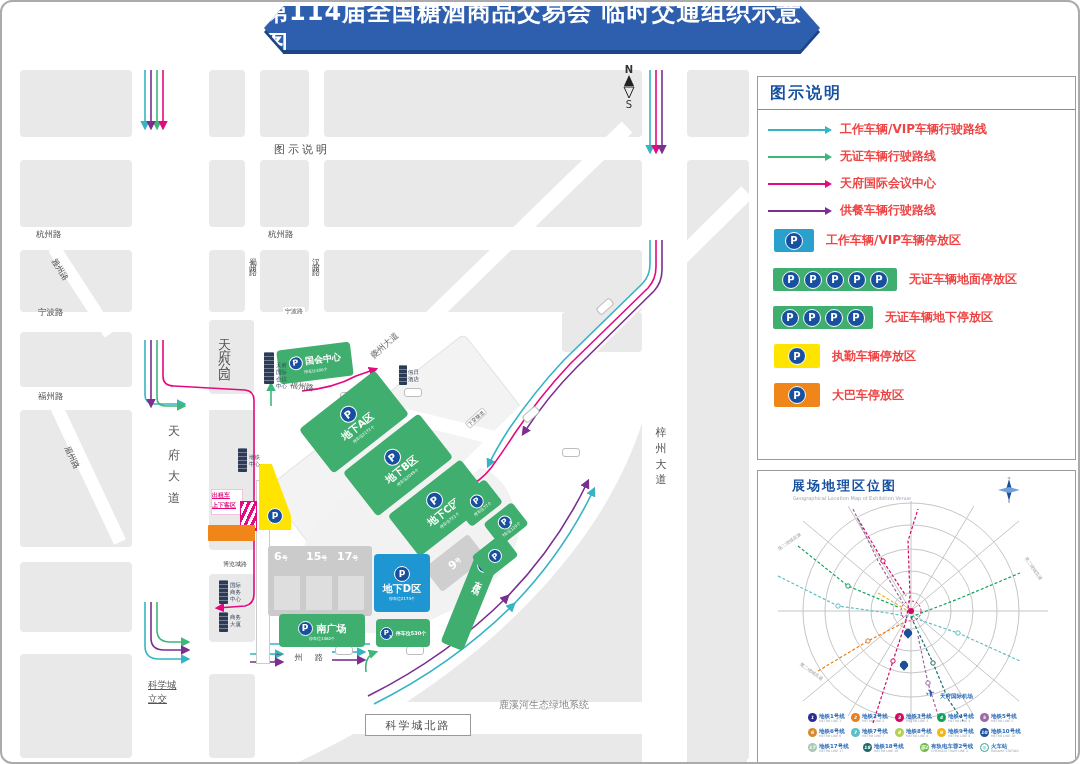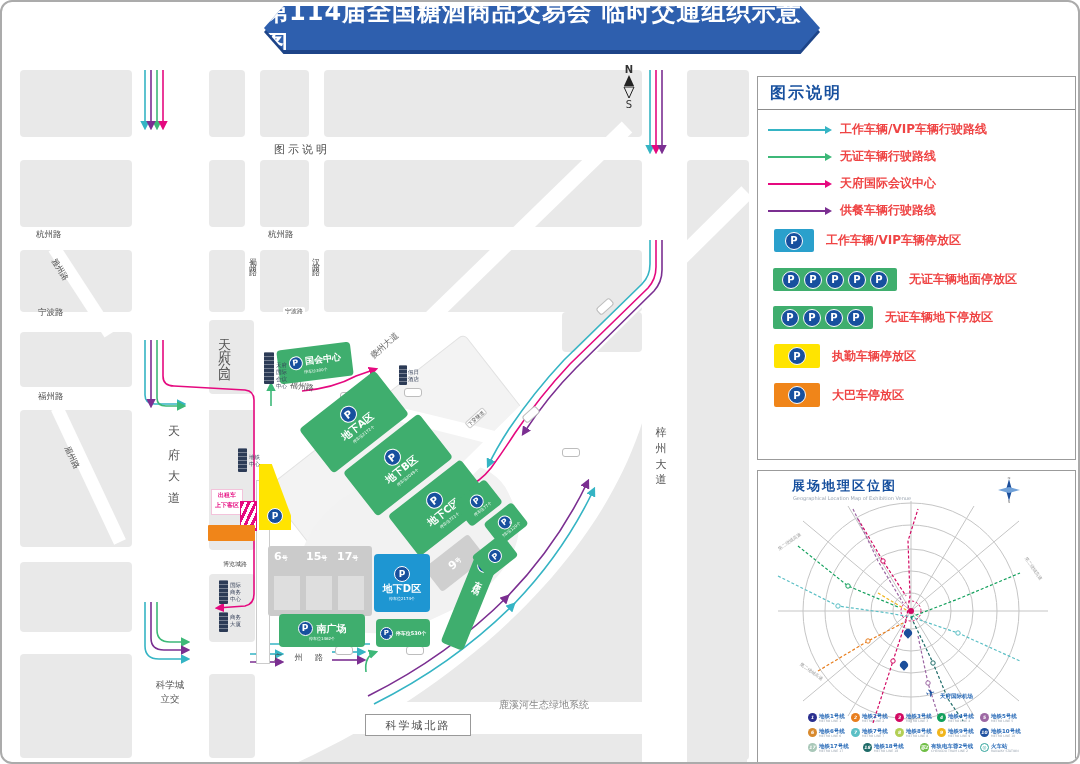--- a/index.html
+++ b/index.html
@@ -9,21 +9,21 @@
   
   .banner-back{position:absolute;left:262px;top:8px;width:556px;height:44px;background:#1D4488;
     clip-path:polygon(3.5% 0,96.5% 0,100% 50%,96.5% 100%,3.5% 100%,0 50%);}
   .banner{position:absolute;left:262px;top:4px;width:556px;height:44px;background:#2E5FAE;
     clip-path:polygon(3.5% 0,96.5% 0,100% 50%,96.5% 100%,3.5% 100%,0 50%);
     display:flex;align-items:center;justify-content:center;color:#fff;font-size:24px;font-weight:bold;letter-spacing:1px;}
   
   .blk{position:absolute;background:#E9E9E9;border-radius:4px;}
   .rl{position:absolute;font-size:9px;color:#4A4A4A;white-space:nowrap;z-index:6;}
   .vt{writing-mode:vertical-rl;text-orientation:upright;}
-  .pre{white-space:pre-line;text-align:center;}
+  .pre{white-space:pre-line;text-decoration:underline;}
   .pill{position:absolute;width:16px;height:7px;background:#fff;border:1px solid #BDBDBD;border-radius:3px;z-index:6;}
   
   .pc{display:inline-flex;align-items:center;justify-content:center;background:#17509E;color:#fff;
       border:1.5px solid #fff;border-radius:50%;font-weight:bold;position:relative;flex:none;}
   .pc::before{content:"P";}
   .pc i{font-style:normal;font-size:4px;position:absolute;right:0px;bottom:0px;}
   .gz{position:absolute;background:#3FAE6E;border-radius:4px;display:flex;flex-direction:column;
       align-items:center;justify-content:center;color:#fff;z-index:7;}
   .gz .nm{font-weight:bold;}
   .gz .sb{font-weight:normal;}

